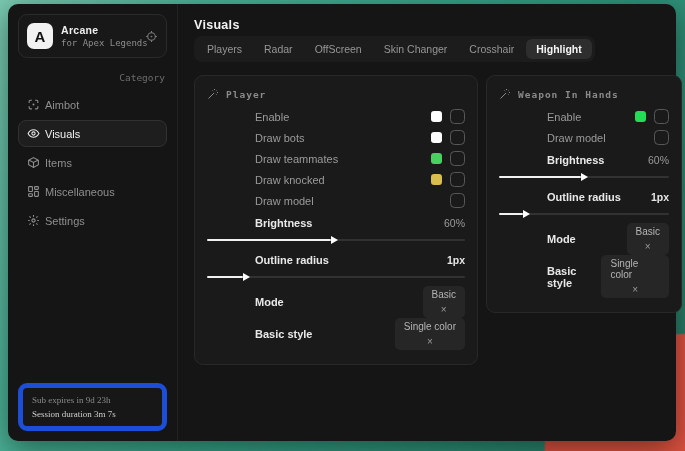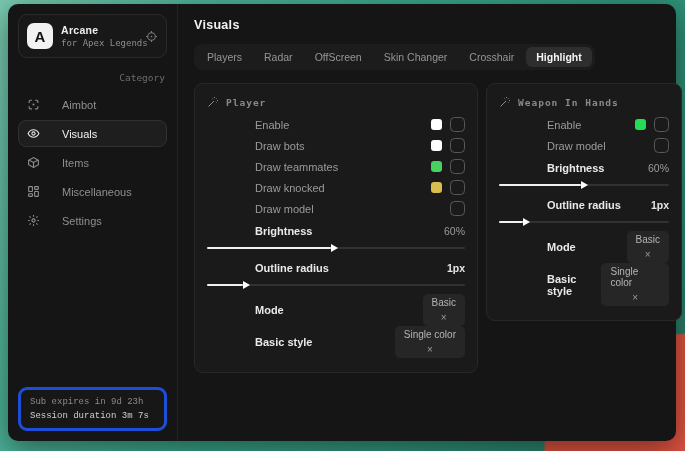--- a/index.html
+++ b/index.html
@@ -18,33 +18,33 @@
   
   .sidebar{width:170px;flex:0 0 170px;border-right:1px solid #232323;position:relative;padding:10px;box-sizing:border-box;}
   .brand-card{border:1px solid #2a2a2a;border-radius:9px;height:42px;display:flex;align-items:center;padding:0 8px;gap:8px;background:#181818;}
   .logo{width:26px;height:26px;border-radius:7px;background:#f2f2f2;color:#111;font-weight:bold;font-size:15px;display:flex;align-items:center;justify-content:center;}
   .brand-text{flex:1;min-width:0;}
   .brand-name{color:#efefef;font-size:10.5px;font-weight:bold;letter-spacing:.3px;}
   .brand-sub{color:#8d8d8d;font-size:9px;font-family:"DejaVu Sans Mono",monospace;margin-top:2px;white-space:nowrap;}
   .brand-target{color:#7d7d7d;display:flex;}
   .cat-label{color:#6c6c6c;font-size:9.5px;margin:14px 2px 8px 2px;font-family:"DejaVu Sans Mono",monospace;text-align:right;}
   .nav{display:flex;flex-direction:column;gap:2px;}
-  .nav-item{display:flex;align-items:center;gap:22px;color:#8f8f8f;font-size:11px;
+  .nav-item{display:flex;align-items:center;gap:5px;color:#8f8f8f;font-size:11px;
     padding:6px 8px;border-radius:8px;border:1px solid transparent;cursor:pointer;}
   .nav-item .nicon{display:flex;color:#8f8f8f;}
   .nav-item.active{background:#1e1e1e;border-color:#313131;color:#f0f0f0;}
   .nav-item.active .nicon{color:#e8e8e8;}
-  .side-footer{position:absolute;left:10px;right:10px;bottom:10px;border:3px solid #1d4ed8;border-radius:9px;
-    padding:7px 9px;background:#171717;font-family:Liberation Mono, monospace;}
+  .side-footer{position:absolute;left:10px;right:10px;bottom:10px;border:5px solid #1d4ed8;border-radius:9px;
+    padding:7px 9px;background:#171717;font-family:Liberation Serif, serif;}
   .sf-line1{color:#8a8a8a;font-size:9px;}
   .sf-line2{color:#cfcfcf;font-size:9px;margin-top:4px;}
   
   .main{flex:1;padding:14px 16px;box-sizing:border-box;position:relative;}
   .page-title{color:#f2f2f2;font-size:12.5px;font-weight:bold;letter-spacing:.3px;}
-  .tabbar{display:inline-flex;align-items:center;background:#1c1c1c;border-radius:8px;padding:3px;margin-top:12px;gap:2px;}
+  .tabbar{display:inline-flex;align-items:center;background:#1c1c1c;border-radius:8px;padding:3px;margin-top:4px;gap:2px;}
   .tab{color:#969696;font-size:10.5px;padding:4px 10px;border-radius:6px;cursor:pointer;white-space:nowrap;}
   .tab.active{background:#2e2e2e;color:#f5f5f5;font-weight:bold;}
   .panels{display:flex;align-items:flex-start;gap:8px;margin-top:13px;}
   .panel{background:#1a1a1a;border:1px solid #282828;border-radius:9px;padding:10px 12px 14px 12px;box-sizing:border-box;}
   .panel-head{display:flex;align-items:center;gap:7px;color:#8a8a8a;font-family:"DejaVu Sans Mono",monospace;
     font-size:9.5px;font-weight:bold;letter-spacing:1px;margin:2px 0 6px 0;}
   .panel-head .picon{display:flex;color:#8a8a8a;}
   .row{display:flex;align-items:center;justify-content:space-between;min-height:21px;}
   .row-label{color:#9b9b9b;font-size:11px;margin-left:48px;}
   .row-label.strong{color:#e9e9e9;font-weight:bold;}

